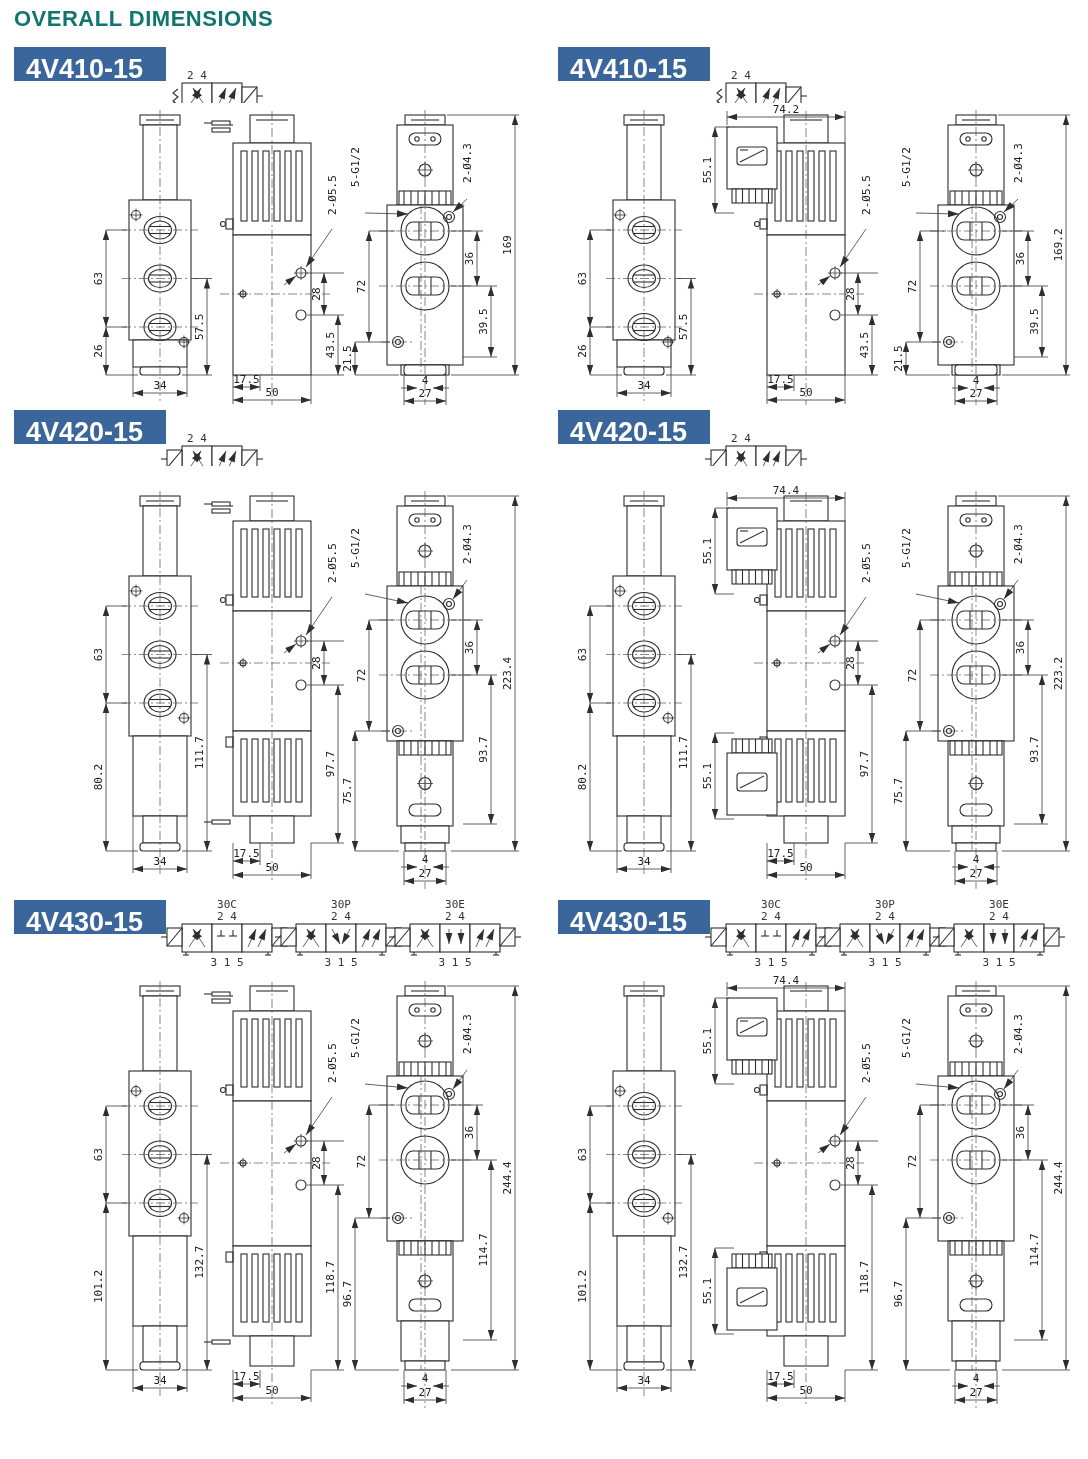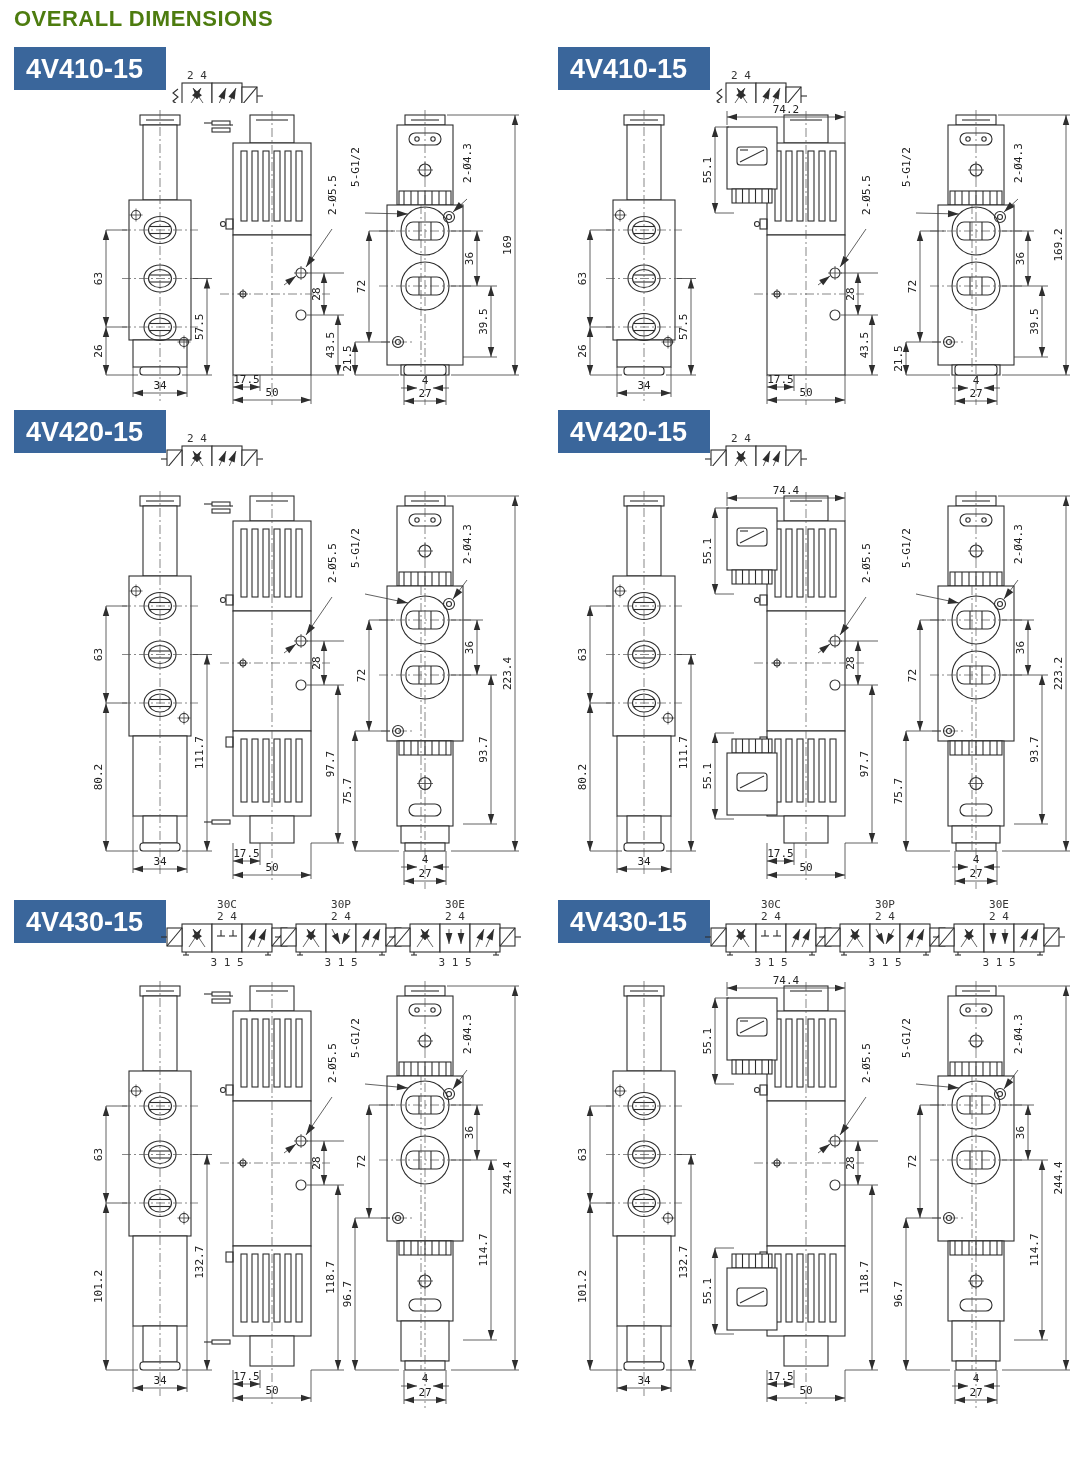--- a/index.html
+++ b/index.html
@@ -1,22 +1,22 @@
 <!DOCTYPE html>
 <html><head>
 <meta charset="utf-8">
 <style>
   html,body{margin:0;padding:0;background:#fff;}
   body{width:1088px;height:1459px;position:relative;font-family:"Liberation Sans",sans-serif;overflow:hidden;}
-  .page-title{position:absolute;left:14px;top:6px;font-size:22px;font-weight:bold;color:#4d7c0f;letter-spacing:.5px;margin:0;}
+  .page-title{position:absolute;left:14px;top:6px;font-size:22px;font-weight:bold;color:#0f766e;letter-spacing:.5px;margin:0;}
   .panel{position:absolute;width:544px;}
   #p0{left:0;top:45px;}  #p1{left:544px;top:45px;}
   #p2{left:0;top:408px;} #p3{left:544px;top:408px;}
   #p4{left:0;top:898px;} #p5{left:544px;top:898px;}
-  .model-label{position:absolute;left:14px;top:2px;width:140px;height:43px;background:#3a669b;color:#fff;
+  .model-label{position:absolute;left:14px;top:2px;width:140px;height:34px;background:#3a669b;color:#fff;
     font-size:27px;font-weight:bold;line-height:45px;padding-left:12px;}
   svg{position:absolute;display:block;}
   .syms{left:158px;top:0px;}
   .drawing{left:0;}
   .ln{fill:none;stroke:#2e2e2e;stroke-width:1.1px;}
   .fl{fill:#fff;stroke:#2e2e2e;stroke-width:1.1px;}
   .dm{fill:none;stroke:#3a3a3a;stroke-width:0.8px;}
   .cl{fill:none;stroke:#555;stroke-width:0.7px;stroke-dasharray:9 3 2 3;}
   .ar{fill:#2e2e2e;stroke:none;}
   .dim{font-family:"DejaVu Sans Mono",monospace;font-size:11px;fill:#222;}

